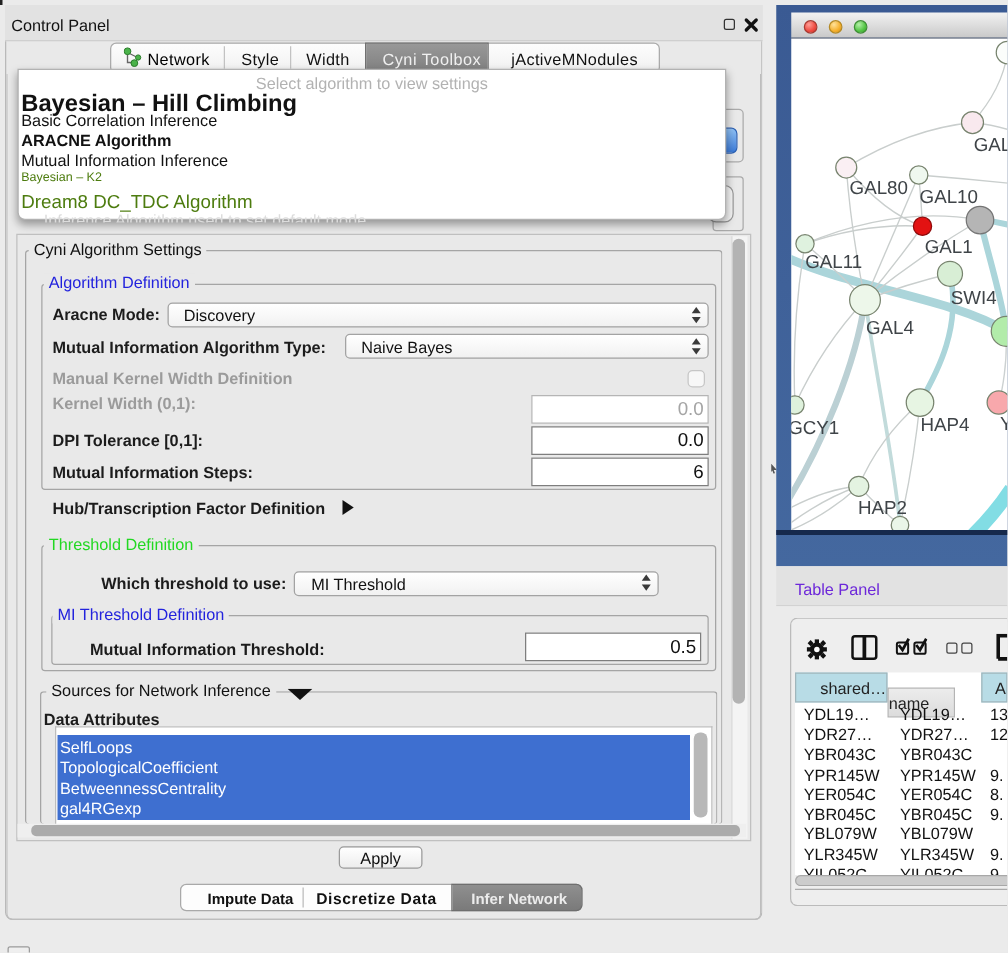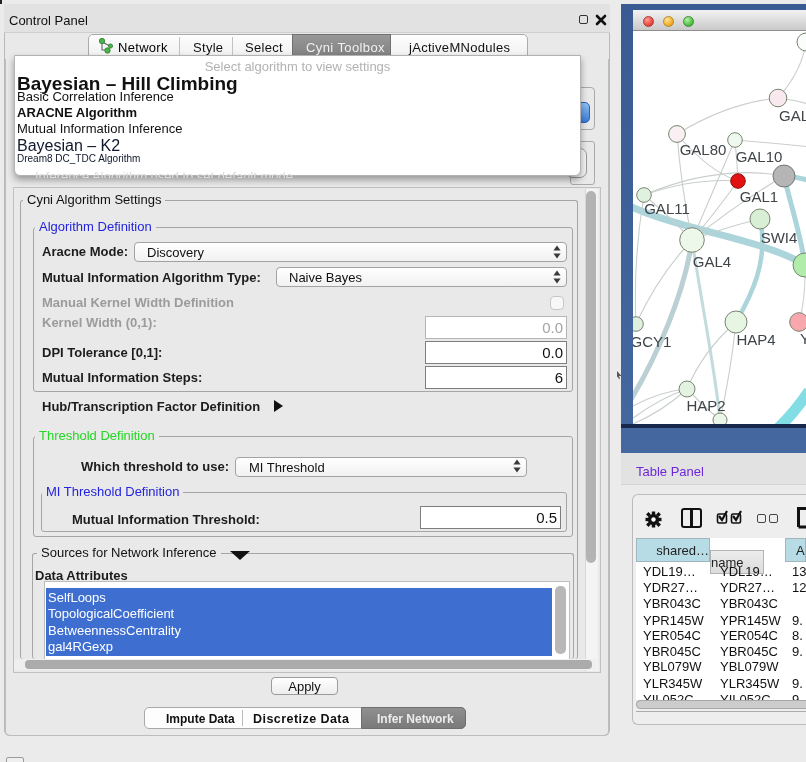--- a/index.html
+++ b/index.html
@@ -31,21 +31,21 @@
 <svg class="abs" style="left:99px; top:37px;" width="15" height="17" viewBox="0 0 15 17">
   <path d="M3 5 L3 13 L8 13 M3 5 L11 9" stroke="#666" stroke-width="1.1" fill="none"></path>
   <circle cx="3" cy="4" r="2.7" fill="#4ab34a" stroke="#2c7d2c" stroke-width="0.8"></circle>
   <circle cx="8.5" cy="13.5" r="2.7" fill="#4ab34a" stroke="#2c7d2c" stroke-width="0.8"></circle>
   <circle cx="11.5" cy="9" r="2.1" fill="#4ab34a" stroke="#2c7d2c" stroke-width="0.8"></circle>
 </svg>
 <div class="abs" style="left:118px; top:40px; font-size:13px; letter-spacing:0.3px; color:#000000;">Network</div>
 <div class="abs" style="left:179px; top:37px; width:1px; height:18px; background:#c2c2c2;"></div>
 <div class="abs" style="left:193px; top:40px; font-size:13px; letter-spacing:0.3px; color:#111;">Style</div>
 <div class="abs" style="left:232px; top:37px; width:1px; height:18px; background:#c2c2c2;"></div>
-<div class="abs" style="left:245px; top:40px; font-size:13px; letter-spacing:0.3px; color:#111;">Select</div>
+<div class="abs" style="left:245px; top:40px; font-size:13px; letter-spacing:0.3px; color:#111;">Width</div>
 <div class="abs" style="left:292px; top:34px; width:99px; height:25px; background:linear-gradient(#989898,#7f7f7f); border:1px solid #707070;"></div>
 <div class="abs" style="left:306px; top:40px; font-size:13px; letter-spacing:0.4px; color:#f0f0f0;">Cyni Toolbox</div>
 <div class="abs" style="left:409px; top:40px; font-size:13px; letter-spacing:0.3px; color:#111;">jActiveMNodules</div>
 
 <div class="abs" style="left:5px; top:59px; width:604px; height:677px; border:1px solid #bdbdbd; border-radius:0 0 5px 5px; border-top:none;"></div>
 
 <div class="abs" style="left:570px; top:87px; width:25px; height:43px; border:1px solid #aaa; border-radius:4px;"></div>
 <div class="abs" style="left:570px; top:141px; width:25px; height:44px; border:1px solid #aaa; border-radius:3px;"></div>
 <div class="abs" style="left:566px; top:148px; width:21px; height:30px; border:1.5px solid #9a9a9a; border-radius:7px; background:#f5f5f5;"></div>
 <div class="abs" style="left:575px; top:102px; width:15px; height:21px; background:linear-gradient(#8fc1f5,#3b7ad8); border:1px solid #2d62b5; border-radius:0 5px 5px 0;"></div>
@@ -146,22 +146,22 @@
     <path d="M1 0 L5.5 5 L3 5 L4 7.6 L2.8 8 L1.9 5.4 L1 6.5 Z" fill="#555"></path>
   </svg>
 
 <div class="abs" style="left:14px; top:55px; width:567px; height:121px; background:#fff; border:1px solid #b2b2b2; border-radius:0 0 6px 6px; box-shadow:0 4px 7px rgba(0,0,0,0.35);"></div>
 <div class="abs" style="left:35px; top:169px; font-size:13px; color:#dcdcdc; overflow:hidden; height:9px; width:380px;">Inference Algorithm used to set default mode</div>
 <div class="abs" style="left:14px; top:59px; width:567px; text-align:center; color:#b2b2b2; font-size:13px;">Select algorithm to view settings</div>
 <div class="abs" style="left:17px; top:73px; font-size:19px; color:#111;font-weight:bold;">Bayesian – Hill Climbing</div>
 <div class="abs" style="left:17px; top:89px; font-size:13px; color:#111;">Basic Correlation Inference</div>
 <div class="abs b" style="left:17px; top:105px; font-size:13px; color:#111;">ARACNE Algorithm</div>
 <div class="abs" style="left:17px; top:121px; font-size:13px; color:#111;">Mutual Information Inference</div>
-<div class="abs" style="left:17px; top:137px; font-size:16px; color:#0f172a;">Bayesian – K2</div>
-<div class="abs" style="left:17px; top:153px; font-size:10px; color:#0f172a;">Dream8 DC_TDC Algorithm</div>
+<div class="abs" style="left:17px; top:137px; font-size:10px; color:#4d7c0f;">Bayesian – K2</div>
+<div class="abs" style="left:17px; top:153px; font-size:15px; color:#4d7c0f;">Dream8 DC_TDC Algorithm</div>
 
 <div class="abs" style="left:621px; top:4px; width:185px; height:449px; background:linear-gradient(#3a5a93,#44689f);"></div>
 <div class="abs" style="left:621px; top:424px; width:185px; height:4px; background:#16294c;"></div>
 
 <div class="abs" style="left:633px; top:10px; width:173px; height:21px; background:linear-gradient(#f2f2f2,#c9c9c9); border-bottom:1px solid #8e8e8e;"></div>
 <div class="abs" style="left:643px; top:16px; width:11px; height:11px; border-radius:50%; background:radial-gradient(circle at 35% 30%, #ff9d96, #ee4a40 60%, #c33931); border:0.5px solid #a83b32;"></div>
 <div class="abs" style="left:663px; top:16px; width:11px; height:11px; border-radius:50%; background:radial-gradient(circle at 35% 30%, #ffe29a, #f5af2b 60%, #cd8c1e); border:0.5px solid #b58a25;"></div>
 <div class="abs" style="left:683px; top:16px; width:11px; height:11px; border-radius:50%; background:radial-gradient(circle at 35% 30%, #b4f0a8, #52c443 60%, #3d9a33); border:0.5px solid #3f8f36;"></div>
 
 <svg class="abs" style="left:633px; top:31px; background:#fff;" width="173" height="393" viewBox="0 0 173 393">

